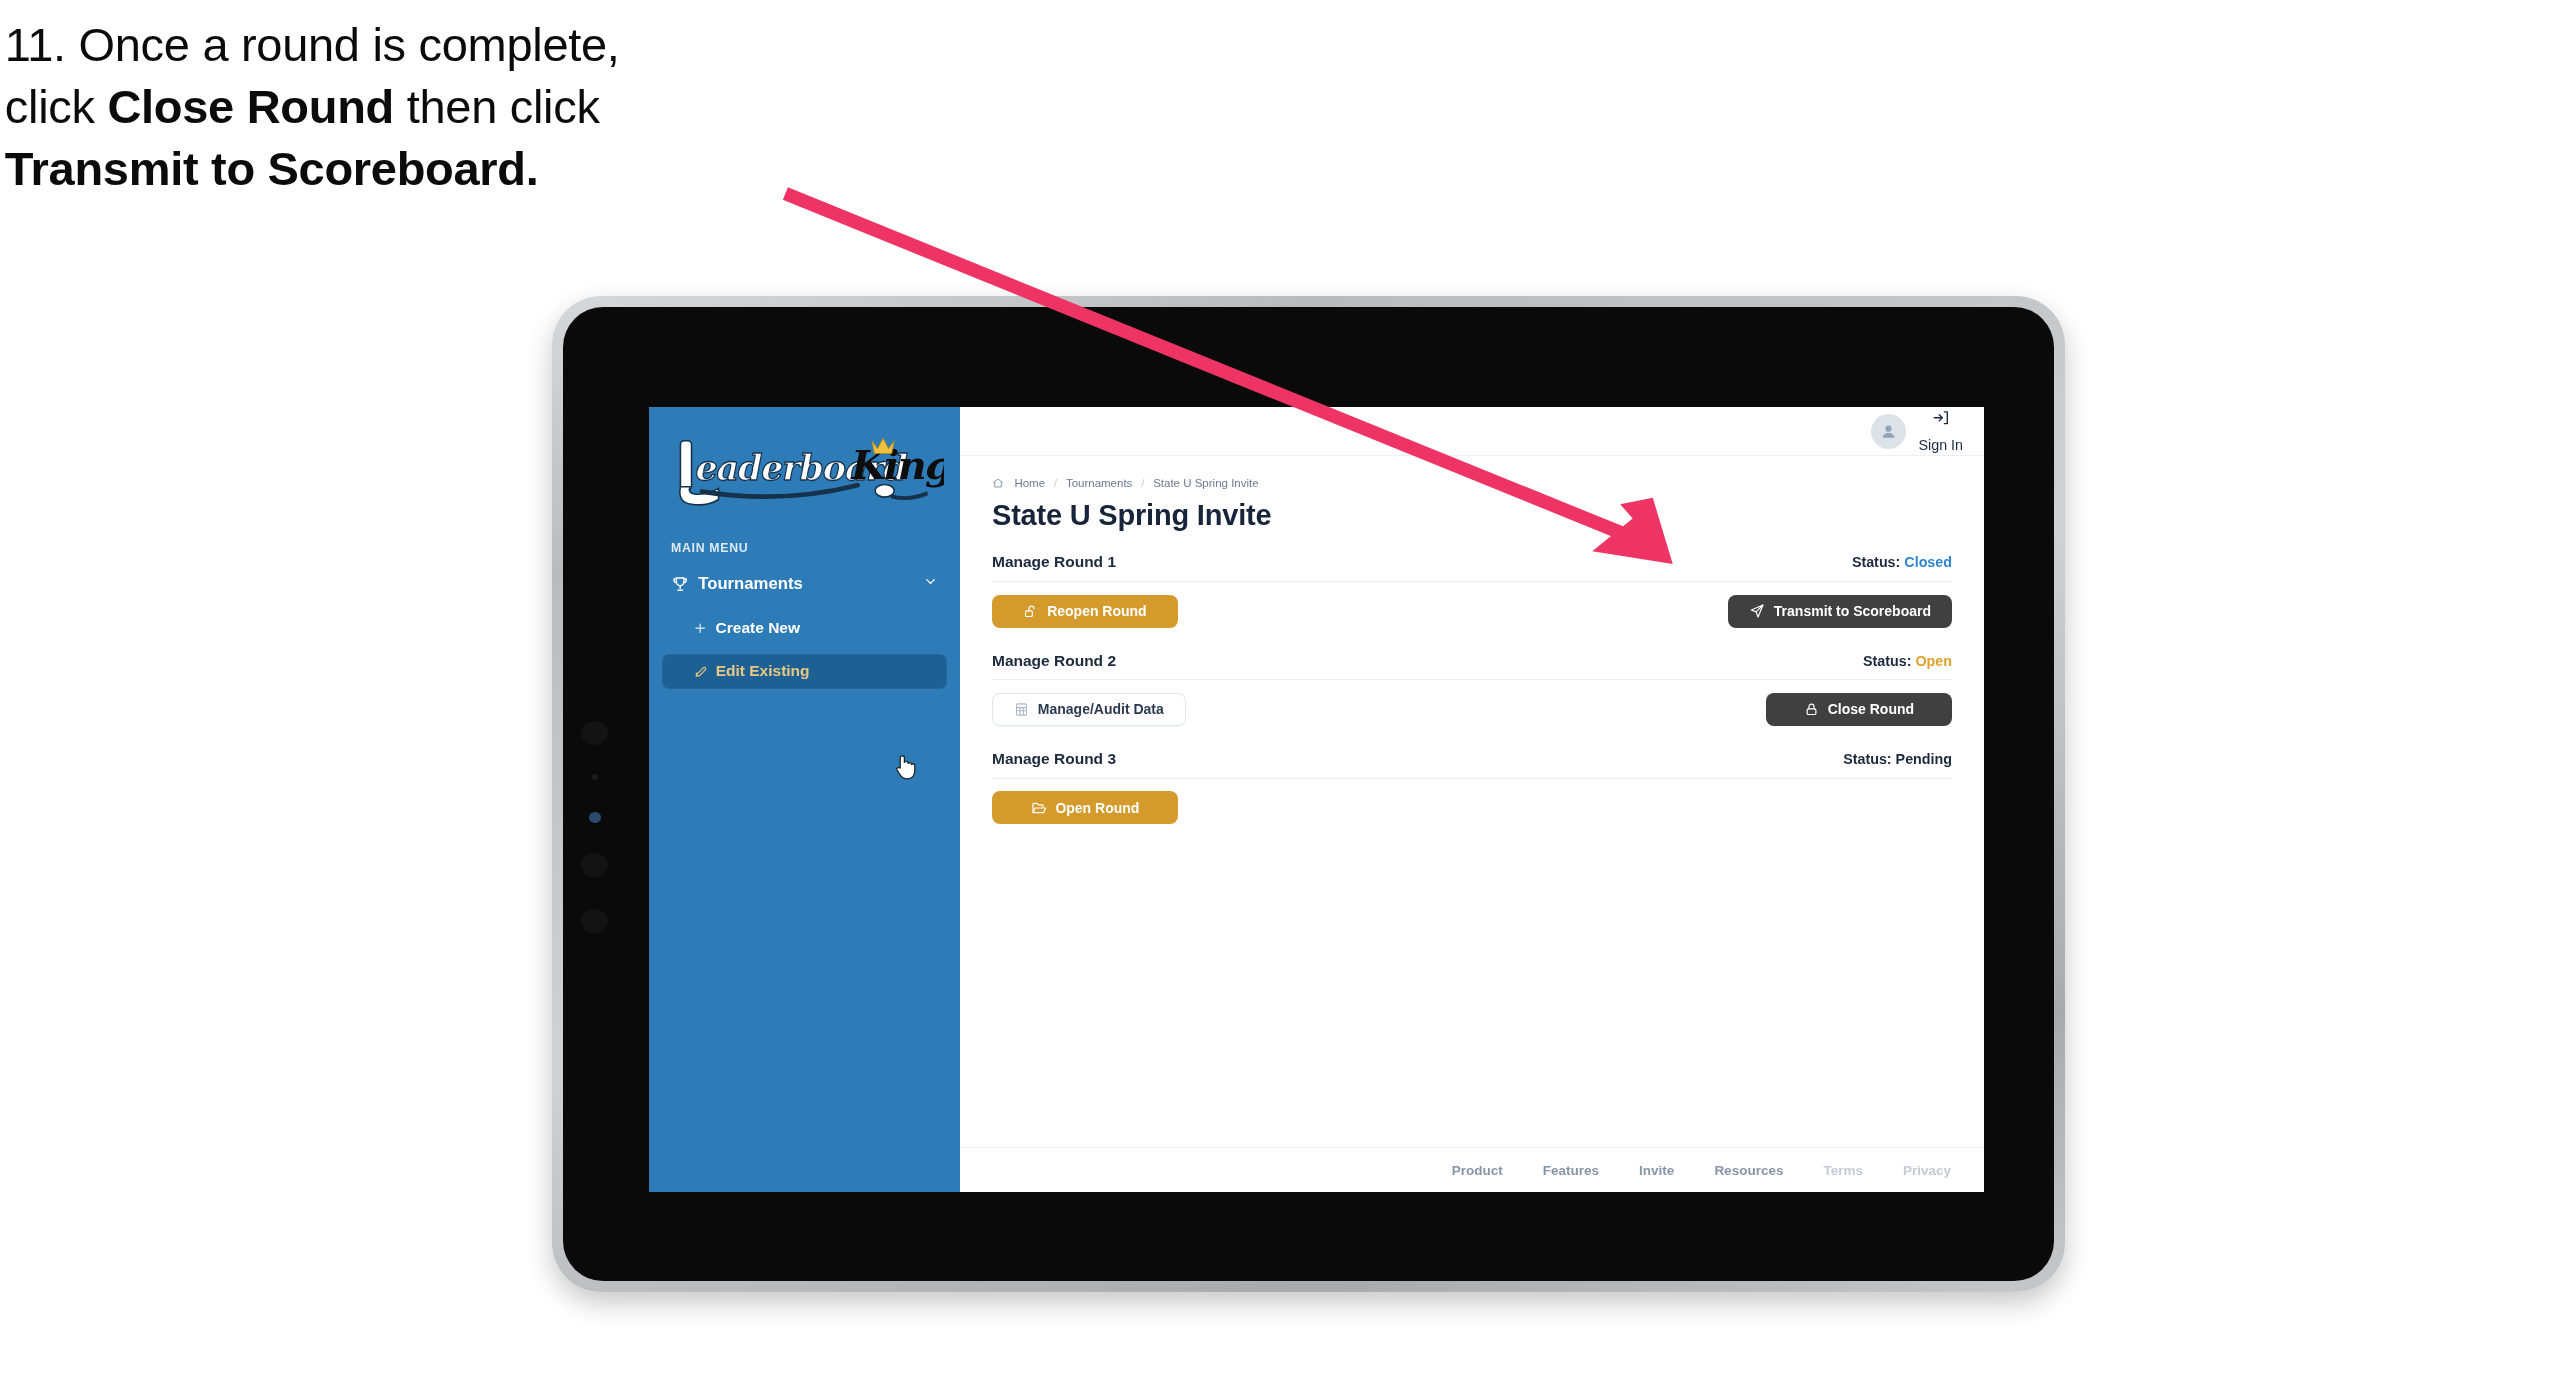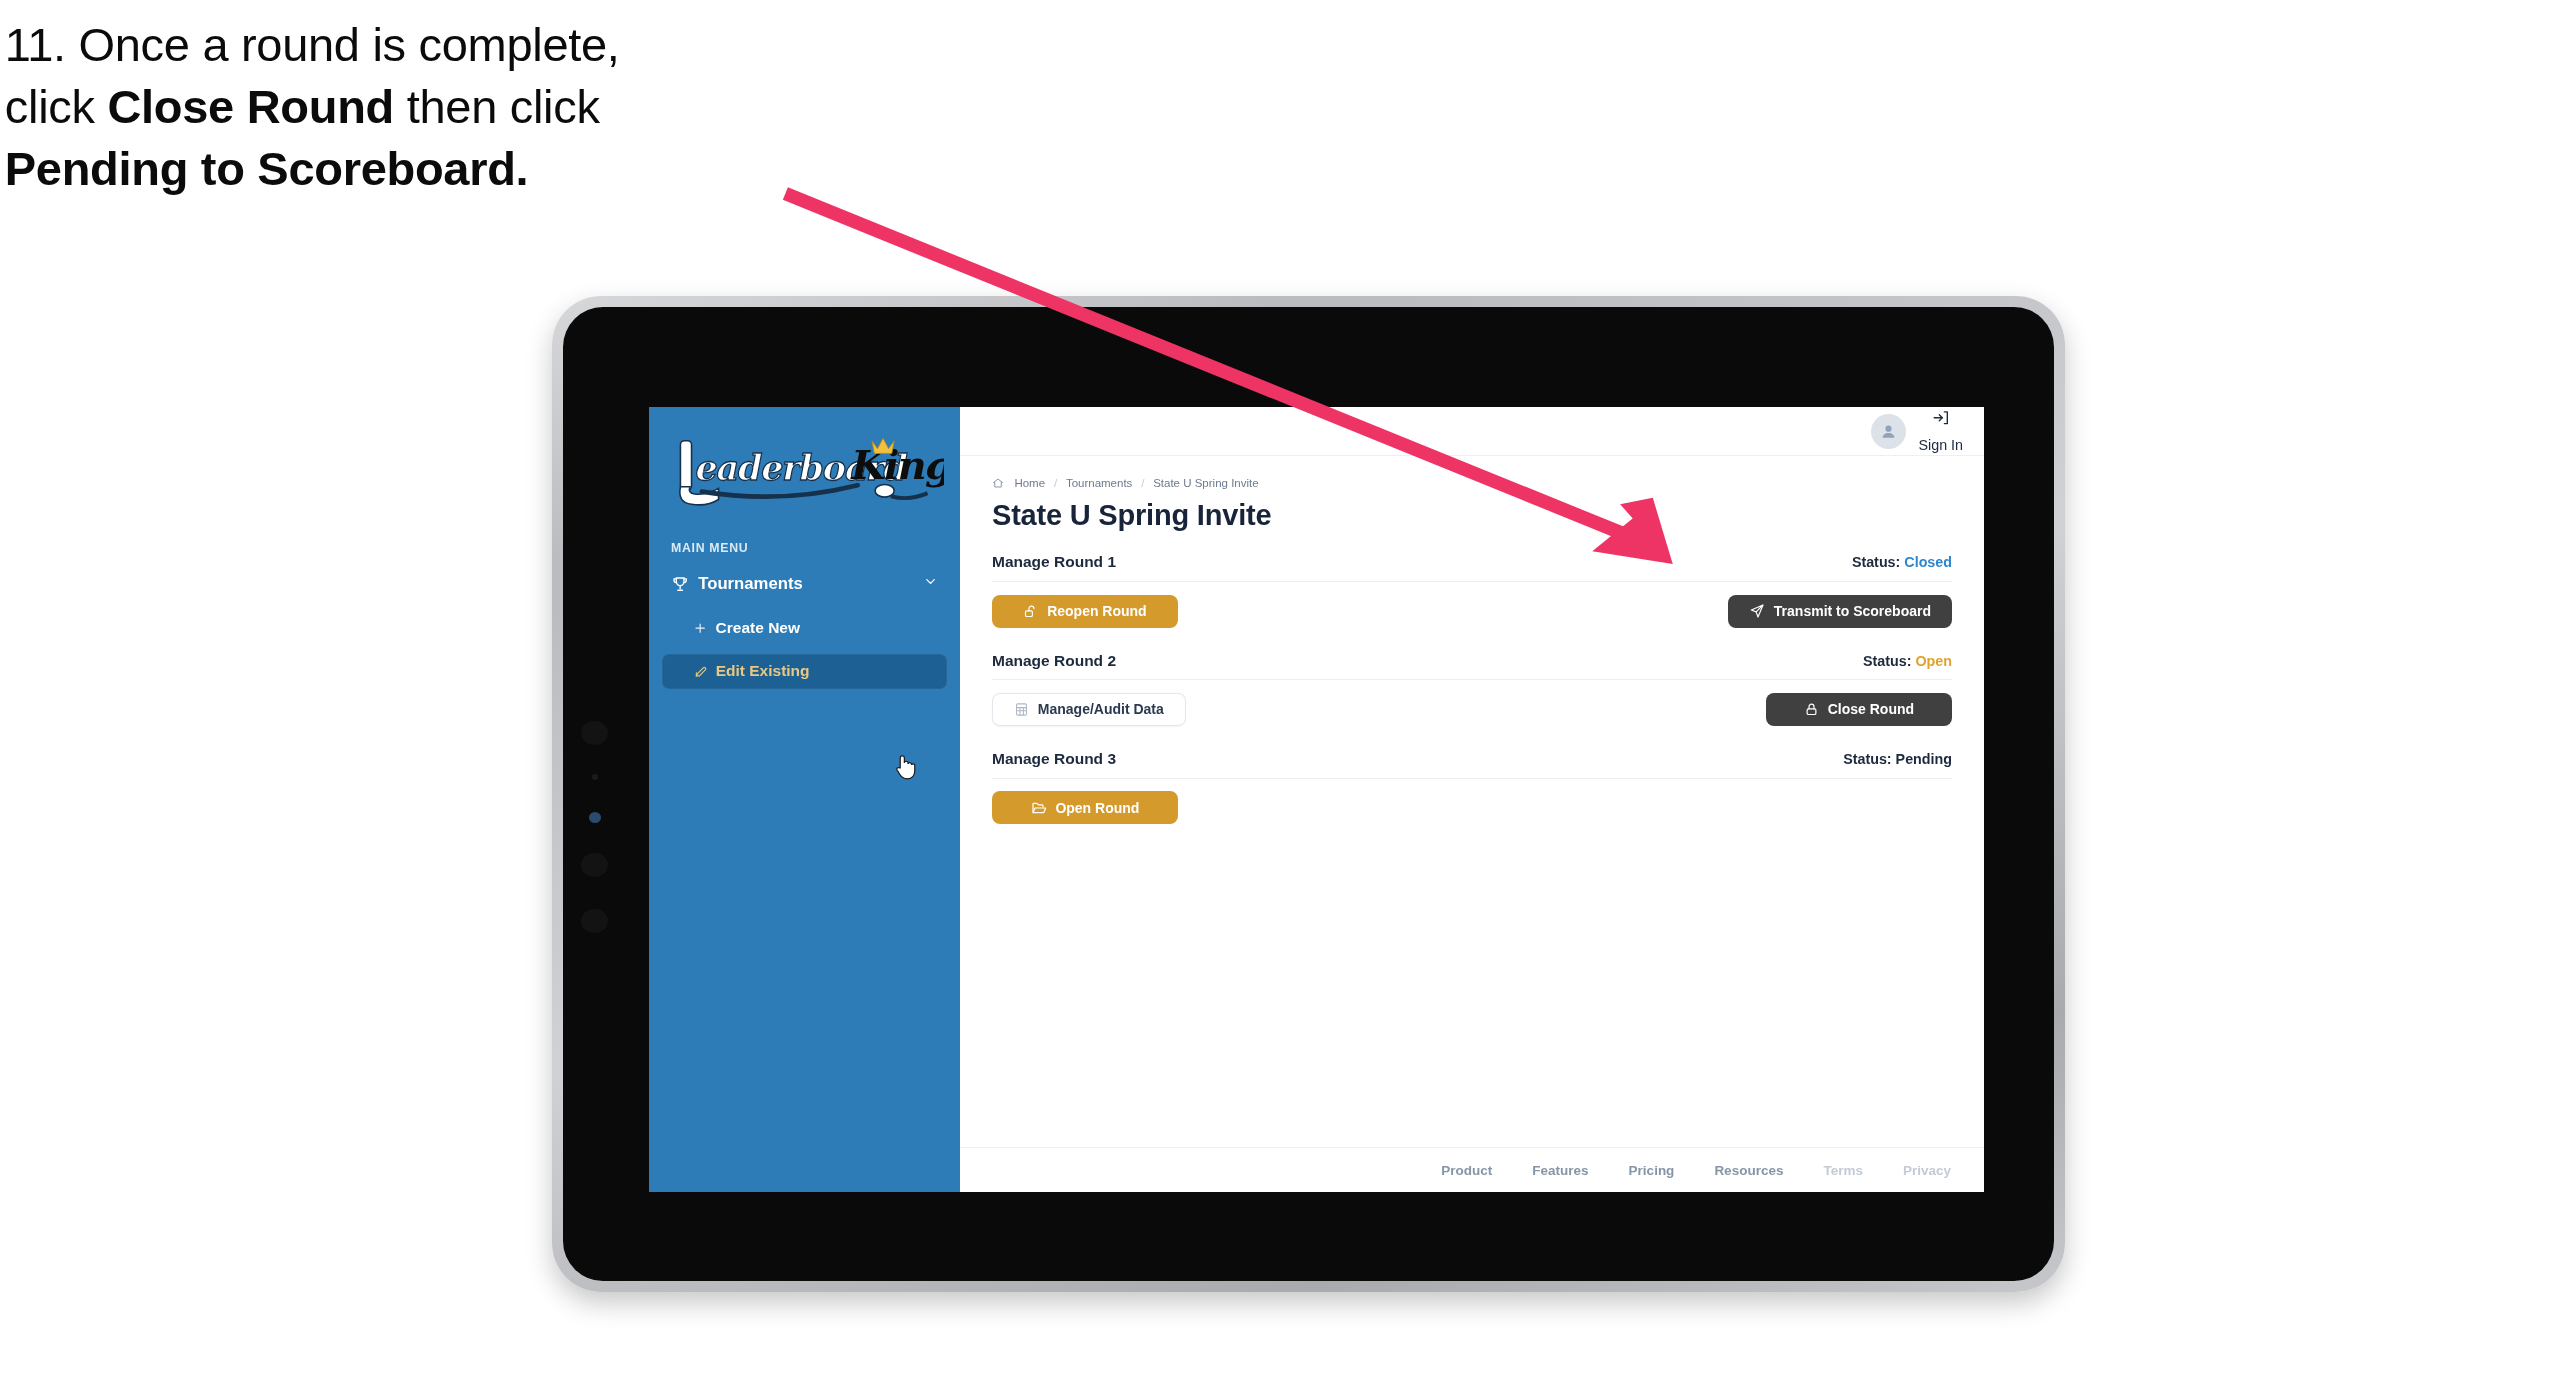--- a/index.html
+++ b/index.html
@@ -240,21 +240,21 @@
   .footer .lnk.muted { color: #c3cbd6; }
 </style>
 </head>
 <body>
 
 <div class="page">
 
   <div class="caption">
     <div>11. Once a round is complete,</div>
     <div><span>click </span><b>Close Round</b><span> then click</span></div>
-    <div><b>Pending to Scoreboard.</b></div>
+    <div><b>Transmit to Scoreboard.</b></div>
   </div>
 
   <div class="tablet">
     <div class="tablet-inner">
 
       <div class="bezel-dot d1"></div>
       <div class="bezel-dot d2"></div>
       <div class="bezel-dot d3"></div>
       <div class="bezel-dot d4"></div>
       <div class="bezel-dot d5"></div>
@@ -451,21 +451,21 @@
                 </button>
                 <span class="spacer"></span>
               </div>
             </div>
 
           </div>
 
           <div class="footer">
             <span class="lnk">Product</span>
             <span class="lnk">Features</span>
-            <span class="lnk">Pricing</span>
+            <span class="lnk">Invite</span>
             <span class="lnk">Resources</span>
             <span class="lnk muted">Terms</span>
             <span class="lnk muted">Privacy</span>
           </div>
 
         </section>
       </div>
     </div>
   </div>
 

